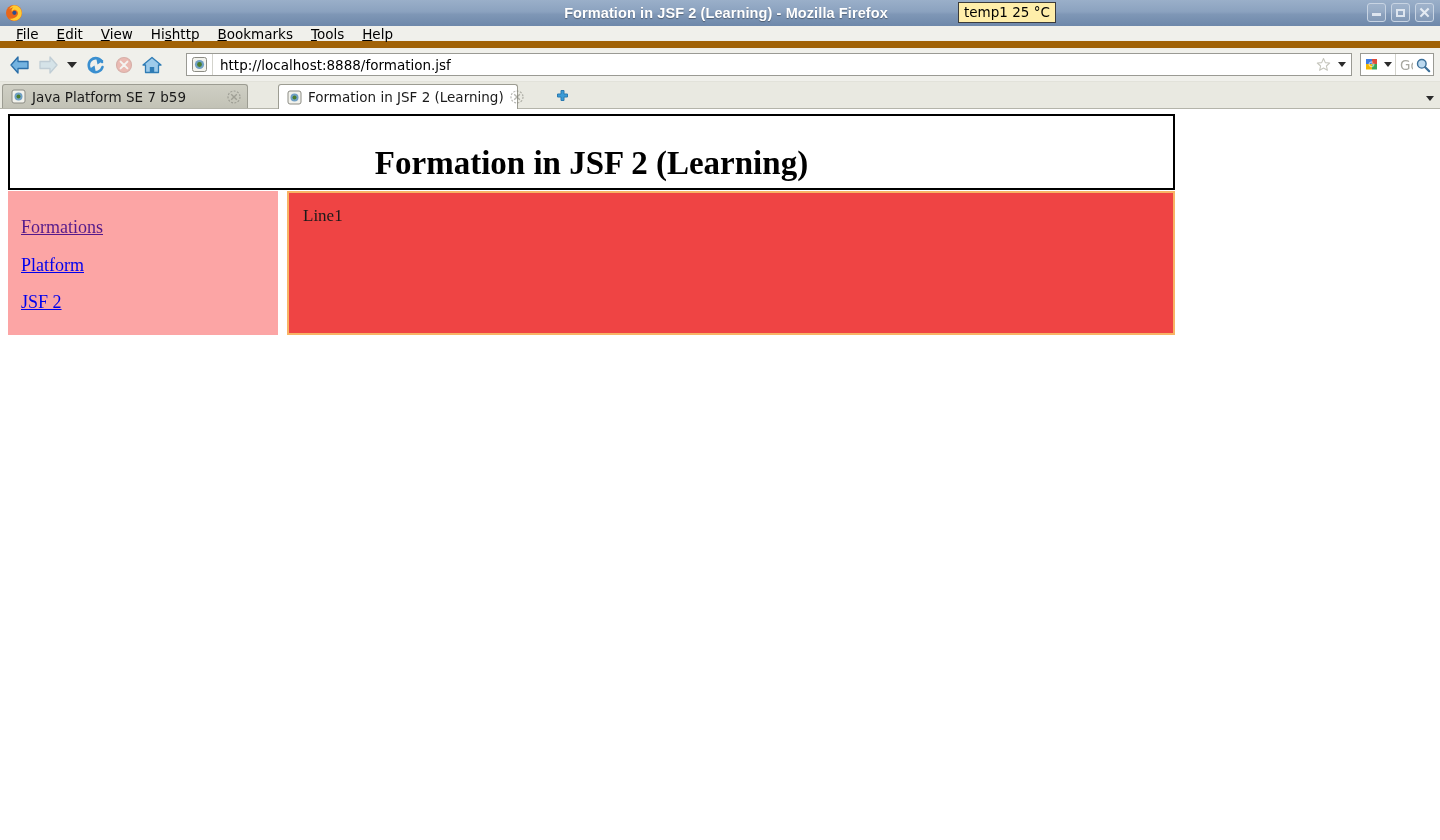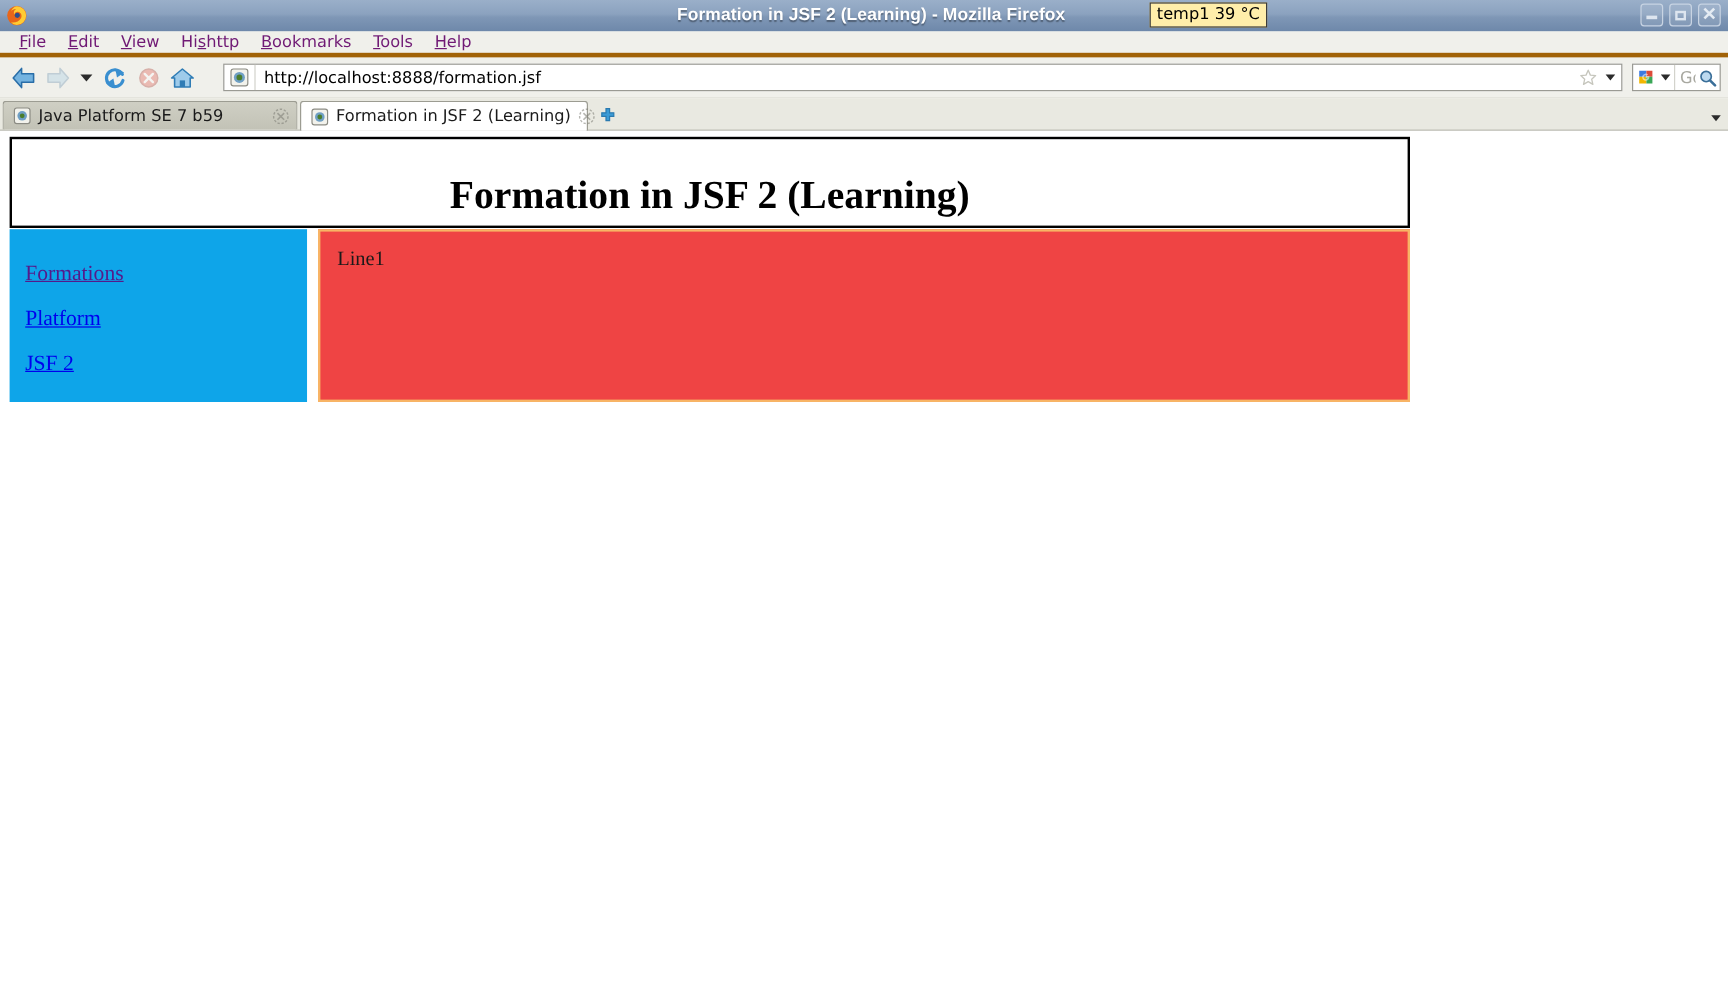--- a/index.html
+++ b/index.html
@@ -70,26 +70,26 @@
     font-size: 11px; line-height: 1;
   }
   .win-btn .glyph-min { width: 9px; height: 3px; border-bottom: 3px solid #dde5ef; margin-top:4px;}
   .win-btn .glyph-max { width: 9px; height: 8px; border: 2px solid #dde5ef; }
   .win-btn .glyph-close { font-size: 15px; font-weight: bold; color: #e4ebf3; line-height: 14px; }
 
   
   .menubar {
     height: 22px;
     background: #f0f0eb;
-    border-bottom: 4px solid #a16207;
+    border-bottom: 7px solid #a16207;
     display: flex;
     align-items: center;
     padding-left: 7px;
     font-size: 13.5px;
-    color: #701a75;
+    color: #000000;
     font-family: "DejaVu Sans", sans-serif;
   }
   .menu-item {
     padding: 1px 9px 1px 9px;
     white-space: nowrap;
     cursor: default;
   }
   .menu-item u { text-decoration: underline; }
 
   
@@ -161,20 +161,21 @@
 
   
   .tabbar {
     height: 27px;
     background: #e9e9e1;
     display: flex;
     align-items: flex-end;
     padding-left: 2px;
     position: relative;
     border-bottom: 1px solid #b4b4aa;
+    gap: 28px;
   }
   .tab {
     height: 24px;
     display: flex; align-items: center;
     padding: 0 6px 0 8px;
     gap: 6px;
     font-size: 13.5px;
     font-family: "DejaVu Sans", sans-serif;
     color: #1a1a1a;
     border: 1px solid #9c9c92;
@@ -237,22 +238,22 @@
     padding-bottom: 8px;
     text-align: center;
     width: 100%;
   }
   .body-row {
     display: flex;
     align-items: stretch;
     margin-top: 1px;
   }
   .sidebar {
-    width: 248px;
-    background: #0ea5e9;
+    width: 270px;
+    background: #fca5a5;
     padding: 26px 0 0 13px;
     min-height: 144px;
   }
   .sidebar a {
     display: block;
     font-family: "Liberation Serif", "DejaVu Serif", serif;
     font-size: 18px;
     text-decoration: underline;
     margin-bottom: 17px;
     line-height: 1.15;
@@ -282,21 +283,21 @@
   <div class="titlebar-inner">
     <div class="ff-icon">
       <svg width="18" height="18" viewBox="0 0 18 18">
         <circle cx="9" cy="9" r="8" fill="#e8661a"></circle>
         <path d="M9 1.2 A7.8 7.8 0 0 1 16.8 9 A7.8 7.8 0 0 1 9 16.8 A7.8 7.8 0 0 1 4 14.6 C7 15.4 11 14 12.6 11 C13.6 9 12.6 6.6 10.6 6 C8.8 5.4 7 6.6 7.2 8.2 C6 7 6.4 4.6 8.4 3.6 C6.6 3.4 5 4.4 4.2 5.8 C4.8 3.2 6.8 1.4 9 1.2 Z" fill="#ffcc33"></path>
         <circle cx="9.4" cy="8.8" r="2.1" fill="#2b4f8e"></circle>
       </svg>
     </div>
     <div class="win-title">Formation in JSF 2 (Learning) - Mozilla Firefox</div>
   </div>
-  <div class="temp-widget">temp1 39 °C</div>
+  <div class="temp-widget">temp1 25 °C</div>
   <div class="win-buttons">
     <div class="win-btn">
         <div class="glyph-min"></div>
       </div>
     <div class="win-btn">
         <div class="glyph-max"></div>
       </div>
     <div class="win-btn">
         <div class="glyph-close">✕</div>
       </div>

